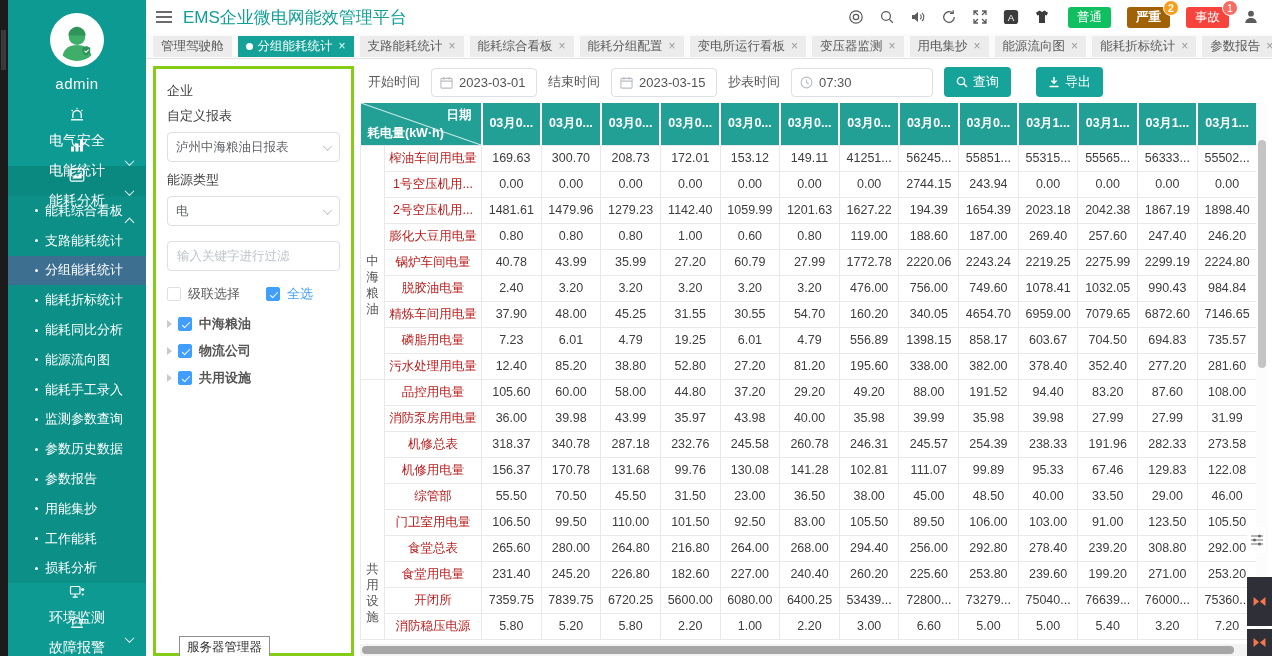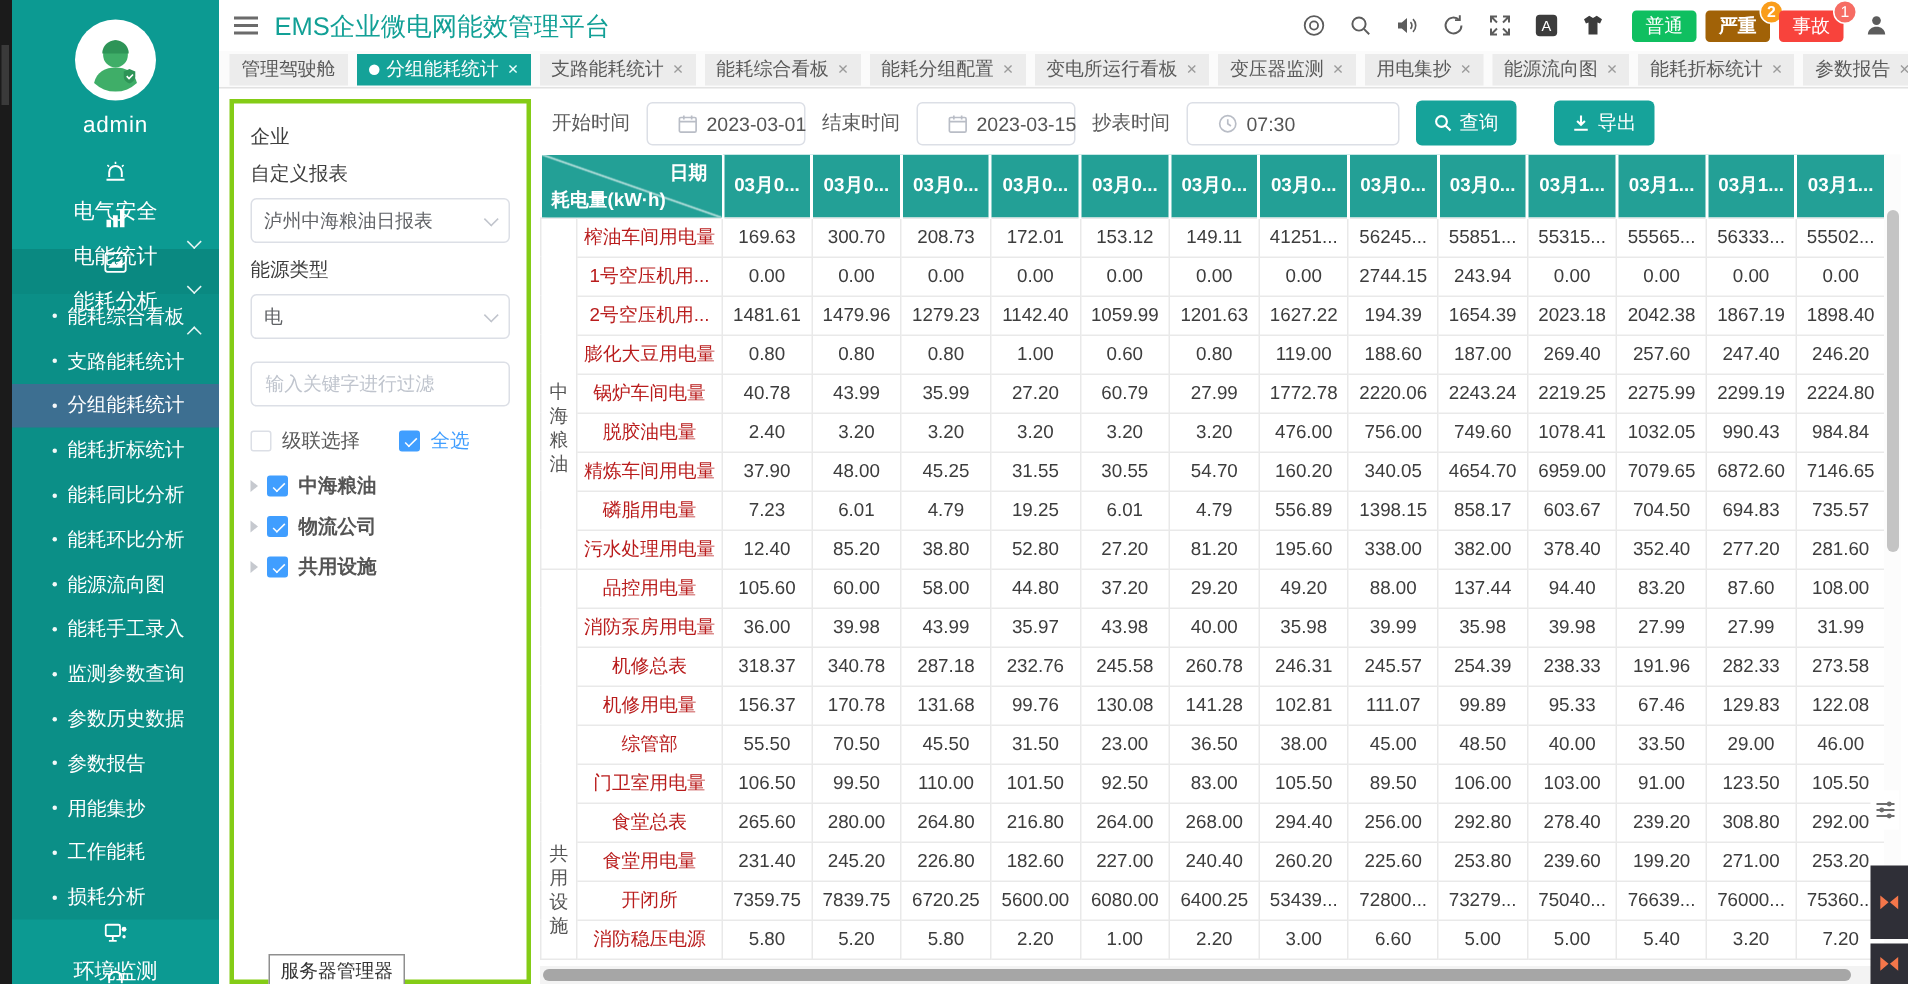--- a/index.html
+++ b/index.html
@@ -67,21 +67,21 @@
   .chk-label{margin-left:7px;color:#5a5a5a;}
   .select-all{margin-left:26px;display:flex;align-items:center;}
   .select-all .chk-label{color:#409eff;}
   .tree-item{display:flex;align-items:center;margin:9px 0;cursor:pointer;font-weight:bold;}
   .caret{width:0;height:0;border-left:5px solid #c6c9cf;border-top:4px solid transparent;border-bottom:4px solid transparent;margin-right:6px;flex:none;}
   .tlabel{margin-left:7px;color:#555;}
 
   
   .query-bar{position:absolute;left:368px;top:67px;height:30px;display:flex;align-items:center;gap:11px;font-size:13px;color:#5a5a5a;}
   .q-input{width:106px;height:29px;border:1px solid #dcdfe6;border-radius:4px;background:#fff;display:flex;align-items:center;gap:6px;
-           padding:0 20px;color:#555;cursor:text;white-space:nowrap;}
+           padding:0 8px;color:#555;cursor:text;white-space:nowrap;}
   .q-input.time{width:142px;}
   .q-input svg{width:13px;height:13px;flex:none;}
   .btn{height:30px;padding:0 12px;background:#16a39a;color:#fff;border:none;border-radius:4px;display:flex;align-items:center;gap:5px;
        font-size:13px;cursor:pointer;font-family:inherit;}
   .btn svg{width:12px;height:12px;}
   .btn.export{margin-left:14px;}
 
   
   .table-wrap{position:absolute;left:360px;top:103px;width:898px;height:537px;overflow:hidden;}
   table.grid{border-collapse:collapse;table-layout:fixed;width:898px;}
@@ -185,24 +185,20 @@
           <div class="sub-item">
             <span class="sdot"></span>
             <span>能耗折标统计</span>
           </div>
           <div class="sub-item">
             <span class="sdot"></span>
             <span>能耗同比分析</span>
           </div>
           <div class="sub-item">
             <span class="sdot"></span>
-            <span>能耗环比分析</span>
-          </div>
-          <div class="sub-item">
-            <span class="sdot"></span>
             <span>能源流向图</span>
           </div>
           <div class="sub-item">
             <span class="sdot"></span>
             <span>能耗手工录入</span>
           </div>
           <div class="sub-item">
             <span class="sdot"></span>
             <span>监测参数查询</span>
           </div>
@@ -296,21 +292,21 @@
               <rect x="1" y="1" width="16" height="16" rx="3" fill="#3c3c3c"></rect>
               <text x="9" y="13" font-size="11" fill="#fff" text-anchor="middle" font-family="Liberation Sans,sans-serif">A</text>
             </svg>
           </span>
           <span class="hicon">
             <svg viewBox="0 0 16 16" fill="#3c3c3c">
               <path d="M5.5 1.5L8 3l2.5-1.5L14 3.8l-1.3 2.8-1.7-.6V14H5V6l-1.7.6L2 3.8z"></path>
             </svg>
           </span>
         </span>
-      <span style="display:flex;align-items:center;gap:6px;margin-left:4px;">
+      <span style="display:flex;align-items:center;gap:16px;margin-left:4px;">
           <span class="pill" style="background: rgb(15, 191, 96);">
             <span>普通</span>
           </span>
           <span class="pill" style="background: #a16207; font-weight: bold;">
             <span>严重</span>
             <span class="pill-cnt" style="background: rgb(250, 157, 27);">2</span>
           </span>
           <span class="pill" style="background: rgb(248, 67, 60);">
             <span>事故</span>
             <span class="pill-cnt" style="background: rgb(246, 108, 99);">1</span>
@@ -629,21 +625,21 @@
             <td class="group-td g1" rowspan="10">共<br>用<br>设<br>施</td>
             <td class="label-td">品控用电量</td>
             <td class="val-td">105.60</td>
             <td class="val-td">60.00</td>
             <td class="val-td">58.00</td>
             <td class="val-td">44.80</td>
             <td class="val-td">37.20</td>
             <td class="val-td">29.20</td>
             <td class="val-td">49.20</td>
             <td class="val-td">88.00</td>
-            <td class="val-td">137.44</td>
+            <td class="val-td">191.52</td>
             <td class="val-td">94.40</td>
             <td class="val-td">83.20</td>
             <td class="val-td">87.60</td>
             <td class="val-td">108.00</td>
           </tr>
           <tr>
             <td class="label-td">消防泵房用电量</td>
             <td class="val-td">36.00</td>
             <td class="val-td">39.98</td>
             <td class="val-td">43.99</td>

